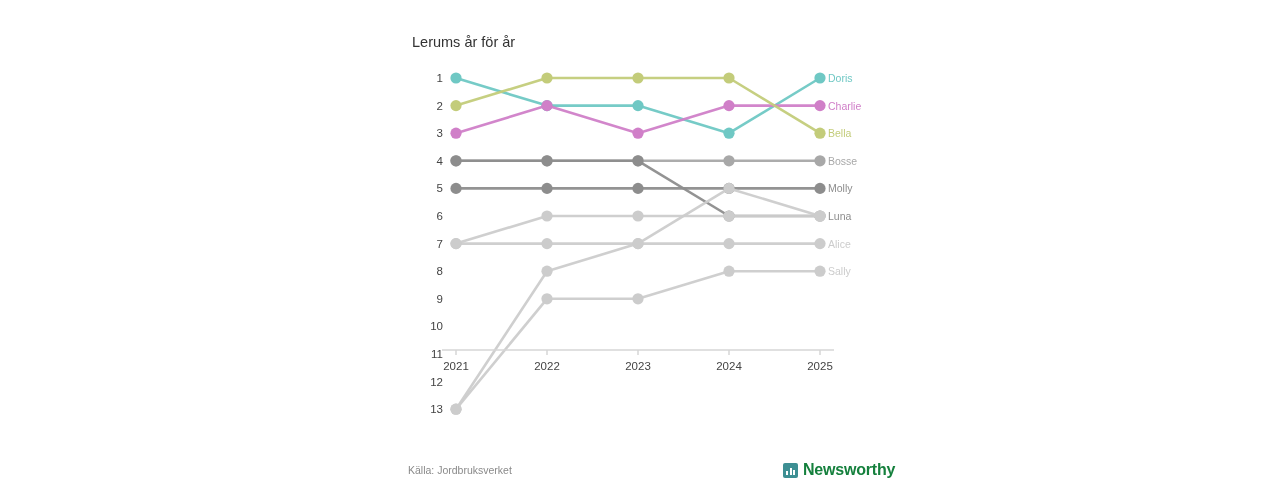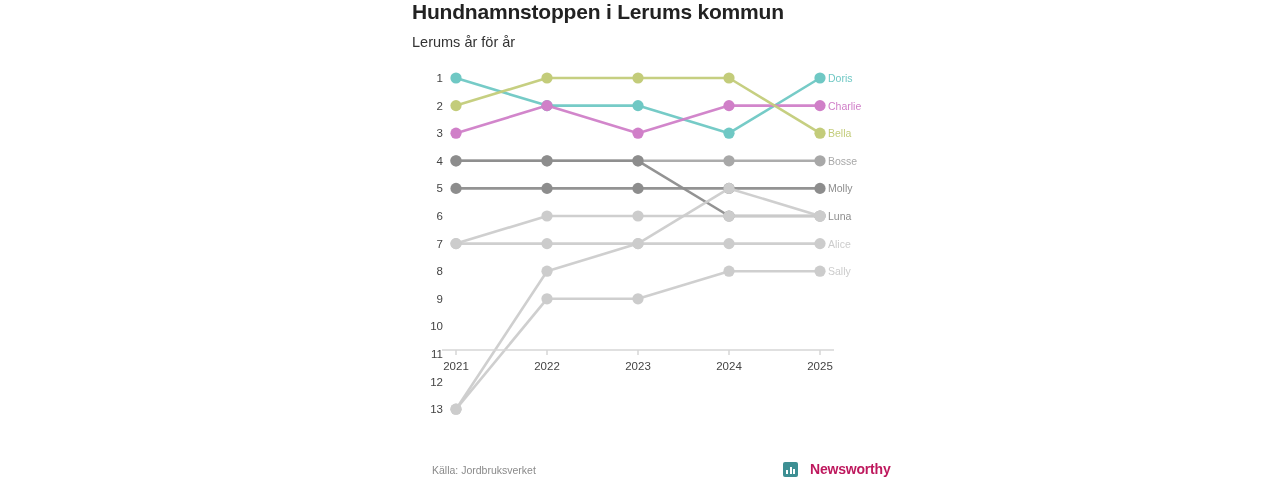--- a/index.html
+++ b/index.html
@@ -54,21 +54,21 @@
   .xtick {
     font-size: 11.5px;
     fill: #444444;
     text-anchor: middle;
   }
   .endlabel {
     font-size: 10.5px;
   }
   .source {
     position: absolute;
-    left: 432px;
+    left: 408px;
     top: 464px;
     font-size: 10.5px;
     color: #8a8a8a;
   }
   .brand {
     position: absolute;
     left: 783px;
     top: 461px;
     display: flex;
     align-items: center;
@@ -86,33 +86,31 @@
     position: absolute;
     bottom: 3px;
     width: 2px;
     background: #ffffff;
     display: block;
   }
   .brand-mark i:nth-child(1) { left: 3px; height: 4px; }
   .brand-mark i:nth-child(2) { left: 6.5px; height: 7px; }
   .brand-mark i:nth-child(3) { left: 10px; height: 5px; }
   .brand-text {
-    font-size: 14px;
+    font-size: 16px;
     font-weight: bold;
-    color: #be185d;
+    color: #15803d;
     letter-spacing: -0.2px;
-    margin-left: 7px;
   }
 </style>
 </head>
 <body>
 
 <div class="page">
 
-  <div class="title">Hundnamnstoppen i Lerums kommun</div>
   <div class="subtitle">Lerums år för år</div>
 
   <div class="chart-area">
     <svg class="plot" id="plot" width="470" height="380">
         <text x="31" y="20" class="ytick">1</text>
         <text x="31" y="47.6" class="ytick">2</text>
         <text x="31" y="75.2" class="ytick">3</text>
         <text x="31" y="102.80000000000001" class="ytick">4</text>
         <text x="31" y="130.4" class="ytick">5</text>
         <text x="31" y="158" class="ytick">6</text>

